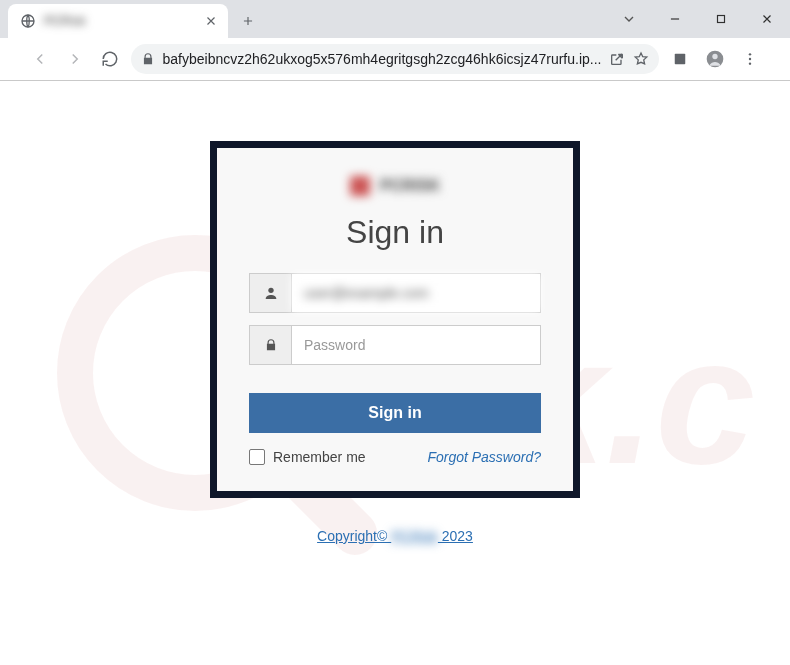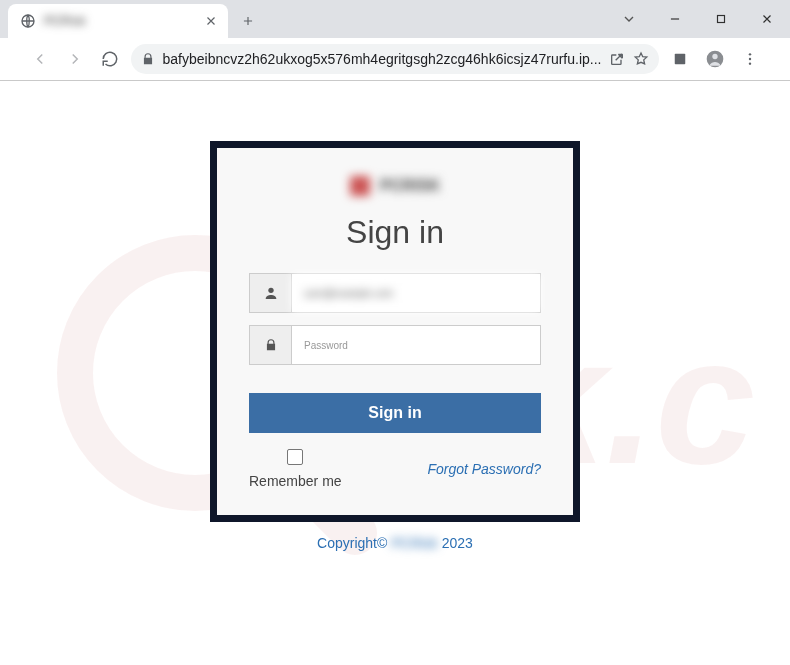--- a/index.html
+++ b/index.html
@@ -149,21 +149,21 @@
     width:42px;
     background:#eee;
     border-right:1px solid #ccc;
     display:flex;align-items:center;justify-content:center;
     color:#555;
   }
   .input-field {
     flex:1;
     border:none;
     padding:0 12px;
-    font-size:10px;
+    font-size:14px;
     outline:none;
     color:#555;
     background:#fff;
   }
   .input-field::placeholder { color:#999; }
   .email-val { filter: blur(5px); }
   .signin-btn {
     display:block;
     width:100%;
     height:40px;
@@ -175,31 +175,31 @@
     margin-top:28px;
     cursor:pointer;
   }
   .below {
     display:flex;
     justify-content:space-between;
     align-items:center;
     margin-top:16px;
     font-size:14px;
   }
-  .remember { display:flex;align-items:center;gap:8px;color:#444;flex-direction:column;}
+  .remember { display:flex;align-items:center;gap:8px;color:#444;}
   .checkbox {
     width:16px;height:16px;border:1.5px solid #777;border-radius:2px;background:#fff;
   }
   .forgot { color:#2b6fb3; text-decoration:none;font-style:italic; }
   .copyright {
     text-align:center;
-    margin-top:13px;
+    margin-top:30px;
     font-size:14px;
     color:#2b6fb3;
-    position:relative;z-index:3;
+    position:relative;z-index:3;text-decoration:underline;
   }
   .copyright .blurred { filter:blur(5px); }
 </style>
 </head>
 <body>
 
 <div class="watermark">
   <svg viewBox="0 0 720 420">
     <circle cx="160" cy="210" r="120" fill="none" stroke="#b44" stroke-width="36"></circle>
     <line x1="250" y1="300" x2="320" y2="370" stroke="#b44" stroke-width="44" stroke-linecap="round"></line>

